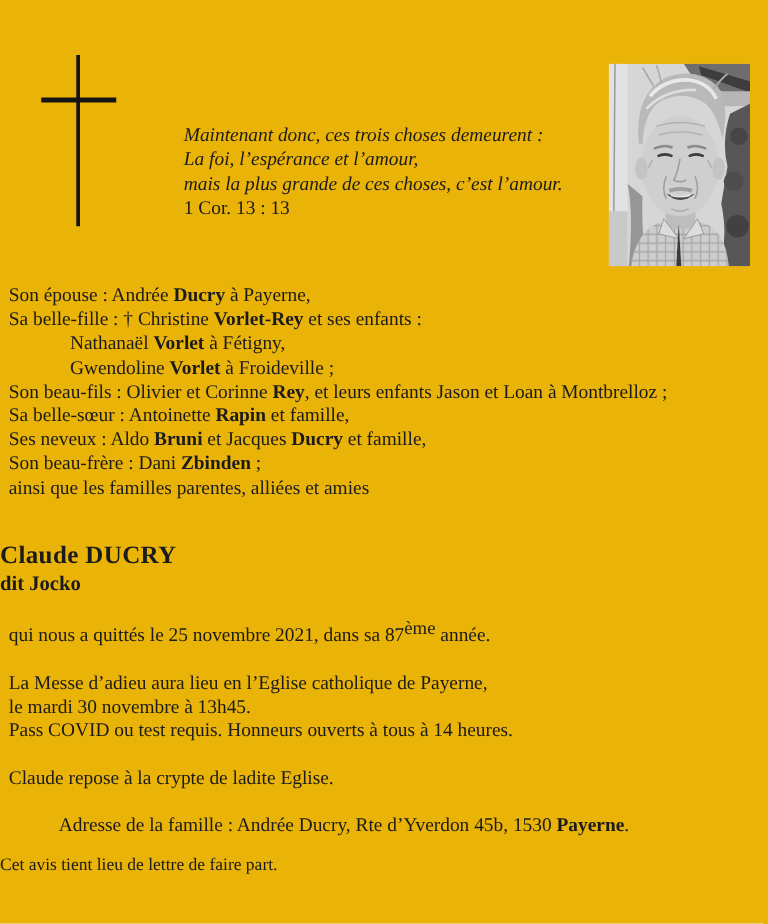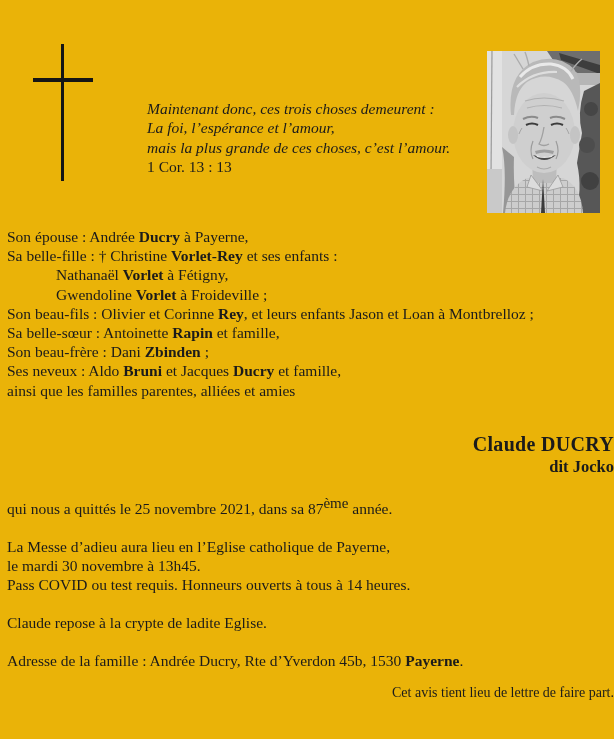--- a/index.html
+++ b/index.html
@@ -18,21 +18,21 @@
   
   .quote{left:147px;top:99px;width:312px;font-size:15.5px;line-height:19.4px;}
   .quote .qline{font-style:italic;}
   .quote .qref{font-style:normal;text-align:left;}
   
   .photo{left:487px;top:51px;width:113px;height:162px;}
   .photo svg{display:block;width:113px;height:162px;}
   
   .bodyblock{left:7px;font-size:15.5px;line-height:19.2px;white-space:nowrap;}
   .indent{padding-left:49px;}
-  .centered{left:0;width:614px;text-align:right;white-space:nowrap;}
+  .centered{left:0;width:614px;text-align:left;white-space:nowrap;}
   .deceased-name{top:433px;font-size:20px;font-weight:bold;letter-spacing:.3px;}
   .deceased-nick{top:457px;font-size:16.5px;font-weight:bold;}
   sup{font-size:15px;line-height:0;}
 </style>
 </head>
 <body>
 
 <div class="page">
 
   <div>
@@ -111,35 +111,35 @@
     </svg>
   </div>
 
   <div class="abs bodyblock" style="top:227px;">
     <div><span>Son épouse : Andrée </span><span style="font-weight: bold;">Ducry</span><span> à Payerne,</span></div>
     <div><span>Sa belle-fille : † Christine </span><span style="font-weight: bold;">Vorlet-Rey</span><span> et ses enfants :</span></div>
     <div class="indent"><span>Nathanaël </span><span style="font-weight: bold;">Vorlet</span><span> à Fétigny,</span></div>
     <div class="indent"><span>Gwendoline </span><span style="font-weight: bold;">Vorlet</span><span> à Froideville ;</span></div>
     <div><span>Son beau-fils : Olivier et Corinne </span><span style="font-weight: bold;">Rey</span><span>, et leurs enfants Jason et Loan à Montbrelloz ;</span></div>
     <div><span>Sa belle-sœur : Antoinette </span><span style="font-weight: bold;">Rapin</span><span> et famille,</span></div>
+    <div><span>Ses neveux : Aldo </span><span style="font-weight: bold;">Bruni</span><span> et Jacques </span><span style="font-weight: bold;">Ducry</span><span> et famille,</span></div>
     <div><span>Son beau-frère : Dani </span><span style="font-weight: bold;">Zbinden</span><span> ;</span></div>
-    <div><span>Ses neveux : Aldo </span><span style="font-weight: bold;">Bruni</span><span> et Jacques </span><span style="font-weight: bold;">Ducry</span><span> et famille,</span></div>
     <div><span>ainsi que les familles parentes, alliées et amies</span></div>
   </div>
 
   <div class="abs centered deceased-name">Claude DUCRY</div>
   <div class="abs centered deceased-nick">dit Jocko</div>
 
   <div class="abs bodyblock" style="top:499px;"><span>qui nous a quittés le 25 novembre 2021, dans sa 87</span><sup>ème</sup><span> année.</span></div>
 
   <div class="abs bodyblock" style="top:537px;">
     <div>La Messe d’adieu aura lieu en l’Eglise catholique de Payerne,</div>
     <div>le mardi 30 novembre à 13h45.</div>
     <div>Pass COVID ou test requis. Honneurs ouverts à tous à 14 heures.</div>
   </div>
 
   <div class="abs bodyblock" style="top:613px;">Claude repose à la crypte de ladite Eglise.</div>
 
-  <div class="abs bodyblock" style="top:651px;"><span>Adresse de la famille : Andrée Ducry, Rte d’Yverdon 45b, 1530 </span><span style="font-weight: bold;">Payerne</span><span>.</span></div>
+  <div class="abs bodyblock" style="top:651px;margin-left:40px;"><span>Adresse de la famille : Andrée Ducry, Rte d’Yverdon 45b, 1530 </span><span style="font-weight: bold;">Payerne</span><span>.</span></div>
 
   <div class="abs centered" style="top:685px;font-size:14px;">Cet avis tient lieu de lettre de faire part.</div>
 
 </div>
 
 </body></html>

